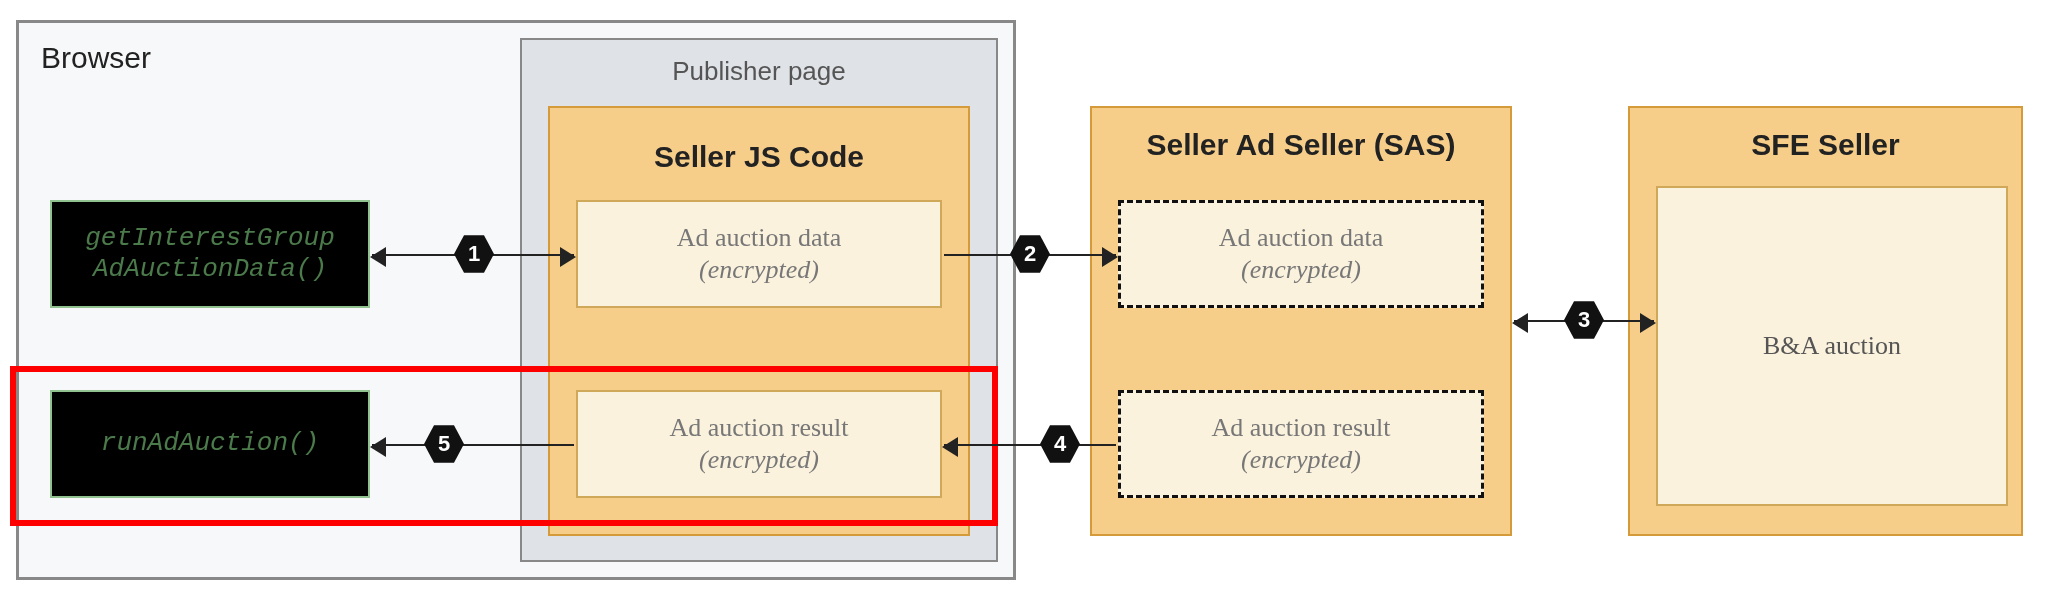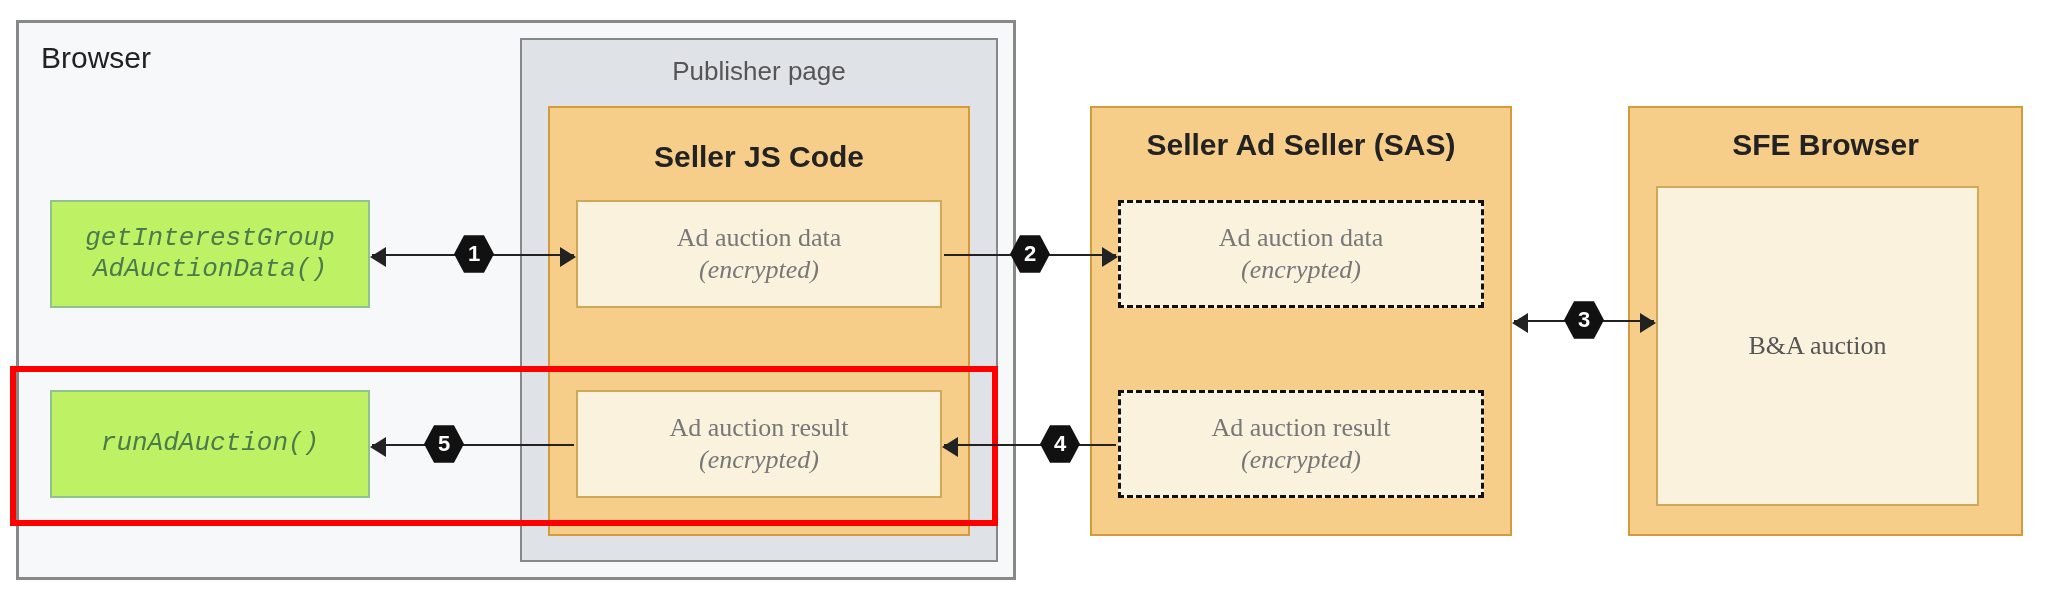--- a/index.html
+++ b/index.html
@@ -67,21 +67,21 @@
   }
   .cream-box.dashed {
     border: 3px dashed #111;
   }
   .cream-box .sub {
     font-style: italic;
   }
   .green-box {
     position: absolute;
     box-sizing: border-box;
-    background: #bef264;
+    background: #000000;
     border: 2px solid #8fc28f;
     display: flex;
     align-items: center;
     justify-content: center;
     text-align: center;
     font-family: "Courier New", monospace;
     font-style: italic;
     color: #4b7a4b;
     line-height: 1.2;
   }
@@ -179,23 +179,23 @@
   <div class="cream-box dashed" style="left:1118px; top:200px; width:366px; height:108px;">
     <div>Ad auction data</div>
     <div class="sub">(encrypted)</div>
   </div>
   <div class="cream-box dashed" style="left:1118px; top:390px; width:366px; height:108px;">
     <div>Ad auction result</div>
     <div class="sub">(encrypted)</div>
   </div>
 
   <div class="box orange-box" style="left:1628px; top:106px; width:395px; height:430px;">
-    <div class="orange-title" style="top:20px; font-size:30px;">SFE Browser</div>
-  </div>
-  <div class="cream-box" style="left:1656px; top:186px; width:323px; height:320px;">
+    <div class="orange-title" style="top:20px; font-size:30px;">SFE Seller</div>
+  </div>
+  <div class="cream-box" style="left:1656px; top:186px; width:352px; height:320px;">
     <div style="color:#555;">B&amp;A auction</div>
   </div>
 
   <div class="connector arrow-both" style="left:372px; top:254px; width:202px;"></div>
   <div class="step-num" style="left:454px; top:234px;">1</div>
 
   <div class="connector arrow-right" style="left:944px; top:254px; width:172px;"></div>
   <div class="step-num" style="left:1010px; top:234px;">2</div>
 
   <div class="connector arrow-both" style="left:1514px; top:320px; width:140px;"></div>

